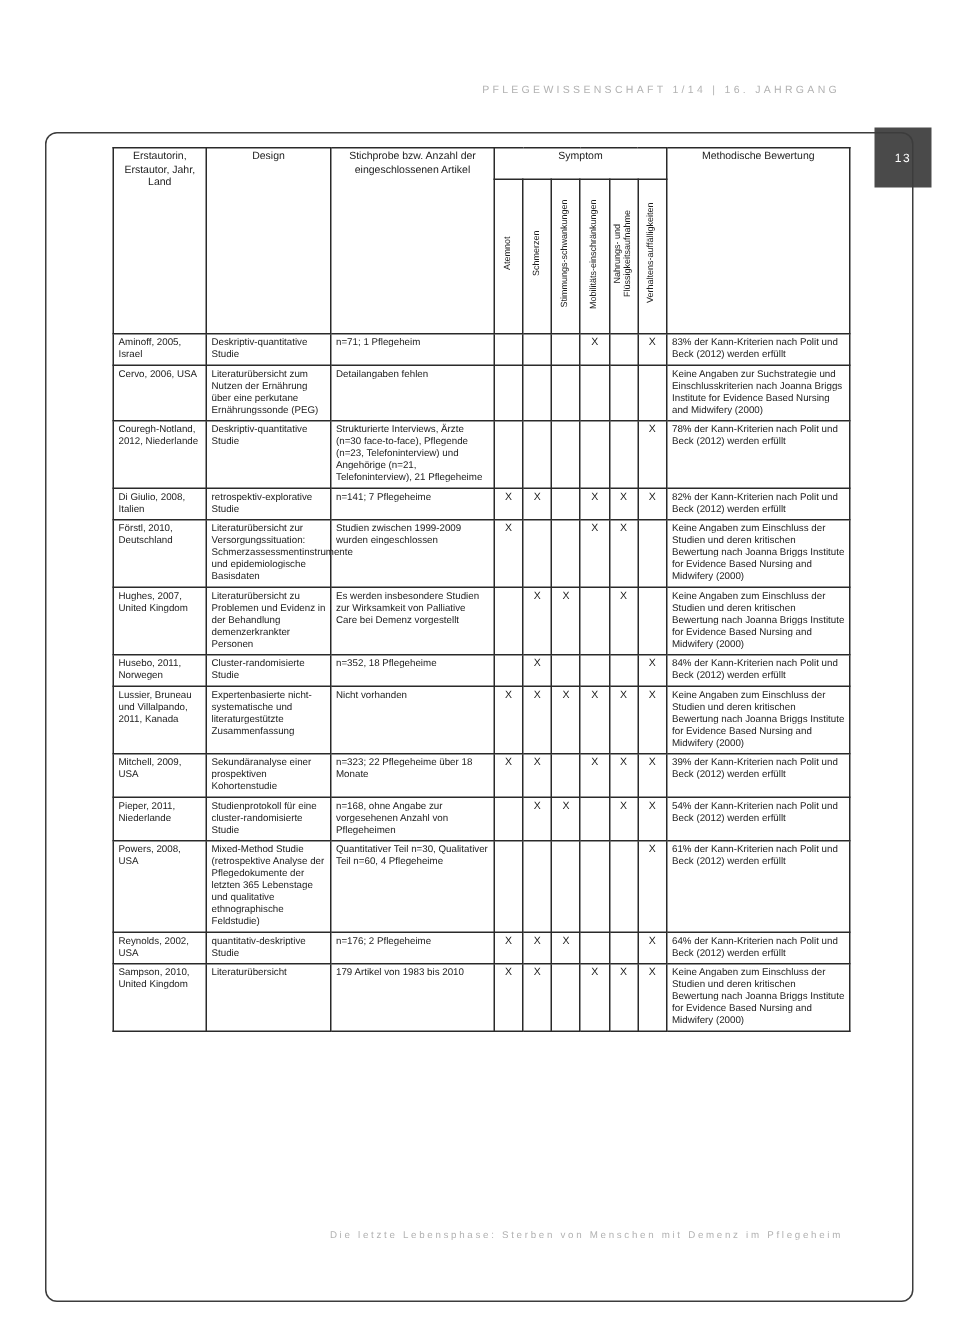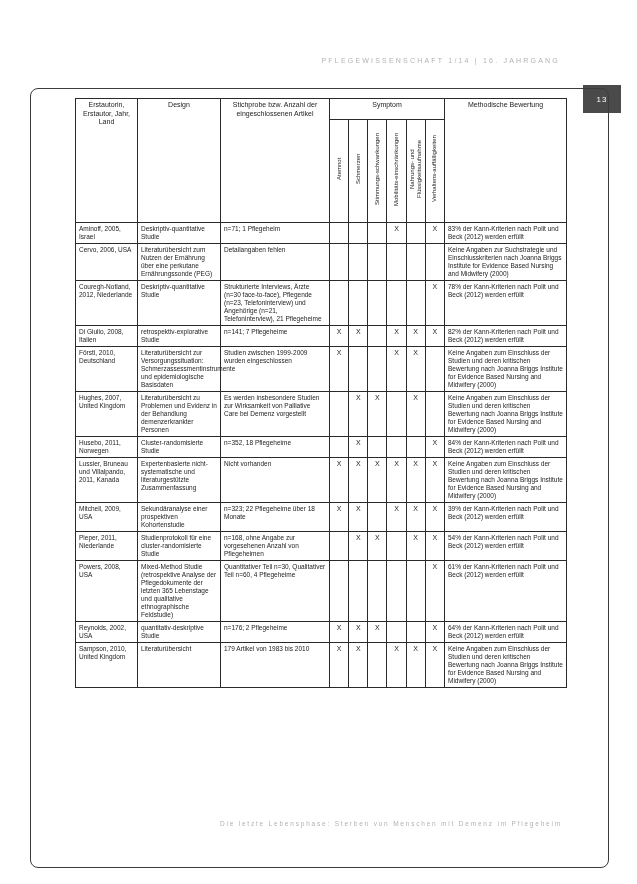--- a/index.html
+++ b/index.html
@@ -13,21 +13,21 @@
     width:637px;height:884px;background:#ffffff;
     font-family:"Liberation Sans", sans-serif;color:var(--ink);
     position:relative;overflow:hidden;
   }
   .journal-header{
     position:absolute;top:57px;right:77px;
     font-size:7px;letter-spacing:2.2px;color:var(--muted);
     text-transform:uppercase;white-space:nowrap;
   }
   .page-badge{
-    position:absolute;left:583px;top:85px;width:38px;height:28px;
+    position:absolute;left:583px;top:85px;width:38px;height:40px;
     background:var(--badge-bg);color:#ffffff;
     display:flex;align-items:center;justify-content:center;
     font-size:8px;letter-spacing:1px;
   }
   .page-frame{
     position:absolute;left:30px;top:88px;width:577px;height:778px;
     border:1px solid #3c3c3c;border-radius:8px;
   }
   table.study-table{
     position:absolute;left:44px;top:9px;width:492px;

